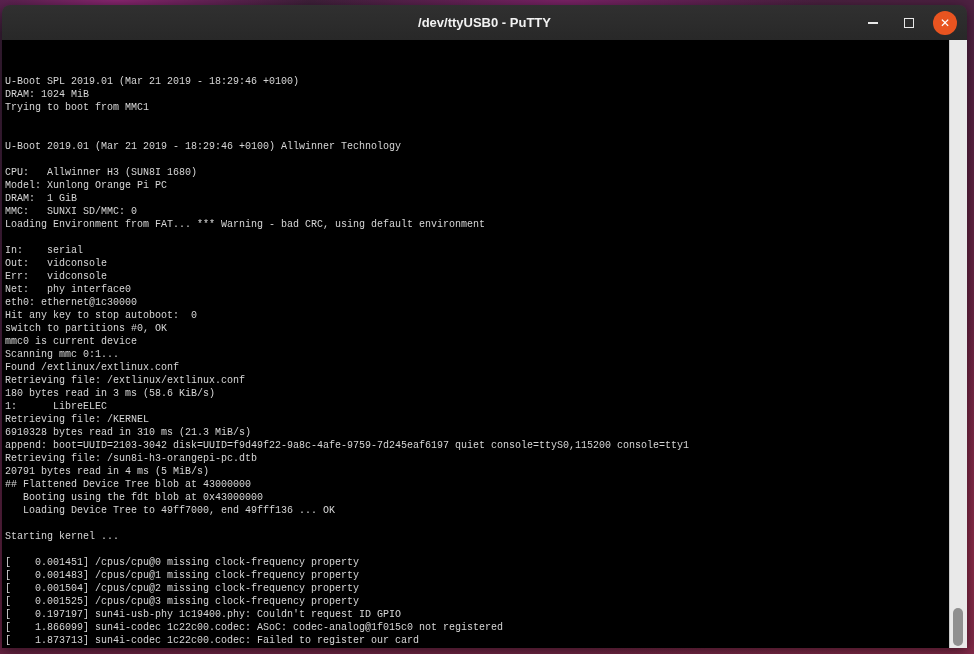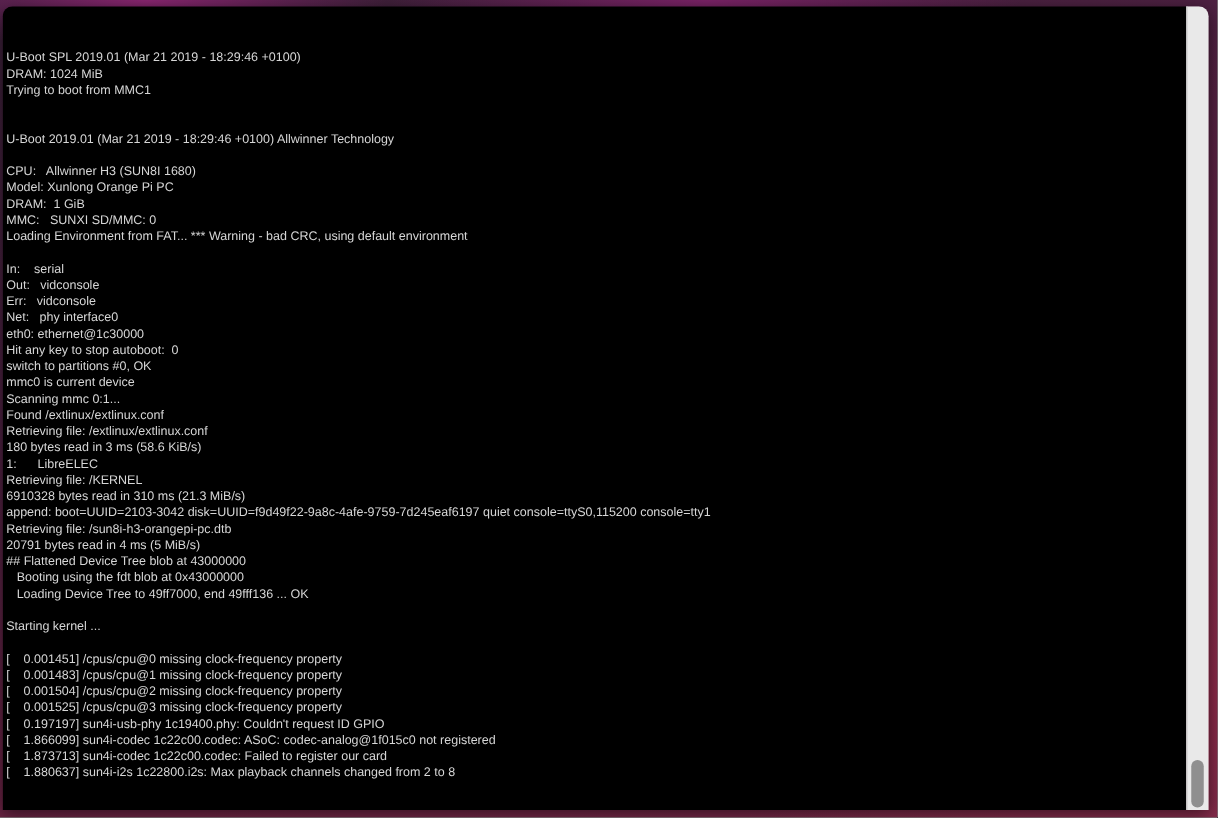--- a/index.html
+++ b/index.html
@@ -42,21 +42,21 @@
   .sq { width: 8px; height: 8px; border: 1.5px solid #e8e8e8; background: transparent; }
   .ctl.close {
     border-radius: 50%; background: var(--close_button, #e95420);
   }
   .xglyph { color: #ffffff; font-size: 12px; line-height: 1; font-family: "DejaVu Sans", sans-serif; }
   .content { flex: 1 1 auto; display: flex; min-height: 0; }
   .terminal {
     flex: 1 1 auto; min-width: 0;
     background: var(--terminal_bg, #000000);
     color: var(--terminal_fg, #d6d6d6);
-    font-family: Liberation Sans, sans-serif;
+    font-family: Liberation Mono, monospace;
     font-size: 10px; line-height: 13px;
     white-space: pre; overflow: hidden;
     padding: 9px 0 0 3px;
   }
   .term-line { height: 13px; }
   .scrollbar {
     flex: 0 0 17px; position: relative;
     background: var(--scrollbar_track, #e9e9e9);
     border-left: 1px solid #c8c8c8;
   }
@@ -64,20 +64,34 @@
     position: absolute; left: 3px; width: 10px; bottom: 2px; height: 38px;
     background: var(--scrollbar_thumb, #8f8f8f); border-radius: 5px;
   }
 </style>
 </head>
 <body>
 
 <div class="desktop">
   <div class="window">
 
+    <div class="titlebar">
+      <div class="title">/dev/ttyUSB0 - PuTTY</div>
+      <div class="controls">
+        <button class="ctl">
+          <span class="dash"></span>
+        </button>
+        <button class="ctl">
+          <span class="sq"></span>
+        </button>
+        <button class="ctl close">
+          <span class="xglyph">✕</span>
+        </button>
+      </div>
+    </div>
 
     <div class="content">
       <div class="terminal">
         <div><div class="term-line">U-Boot SPL 2019.01 (Mar 21 2019 - 18:29:46 +0100)</div><div class="term-line">DRAM: 1024 MiB</div><div class="term-line">Trying to boot from MMC1</div><div class="term-line"> </div><div class="term-line"> </div><div class="term-line">U-Boot 2019.01 (Mar 21 2019 - 18:29:46 +0100) Allwinner Technology</div><div class="term-line"> </div><div class="term-line">CPU:   Allwinner H3 (SUN8I 1680)</div><div class="term-line">Model: Xunlong Orange Pi PC</div><div class="term-line">DRAM:  1 GiB</div><div class="term-line">MMC:   SUNXI SD/MMC: 0</div><div class="term-line">Loading Environment from FAT... *** Warning - bad CRC, using default environment</div><div class="term-line"> </div><div class="term-line">In:    serial</div><div class="term-line">Out:   vidconsole</div><div class="term-line">Err:   vidconsole</div><div class="term-line">Net:   phy interface0</div><div class="term-line">eth0: ethernet@1c30000</div><div class="term-line">Hit any key to stop autoboot:  0</div><div class="term-line">switch to partitions #0, OK</div><div class="term-line">mmc0 is current device</div><div class="term-line">Scanning mmc 0:1...</div><div class="term-line">Found /extlinux/extlinux.conf</div><div class="term-line">Retrieving file: /extlinux/extlinux.conf</div><div class="term-line">180 bytes read in 3 ms (58.6 KiB/s)</div><div class="term-line">1:      LibreELEC</div><div class="term-line">Retrieving file: /KERNEL</div><div class="term-line">6910328 bytes read in 310 ms (21.3 MiB/s)</div><div class="term-line">append: boot=UUID=2103-3042 disk=UUID=f9d49f22-9a8c-4afe-9759-7d245eaf6197 quiet console=ttyS0,115200 console=tty1</div><div class="term-line">Retrieving file: /sun8i-h3-orangepi-pc.dtb</div><div class="term-line">20791 bytes read in 4 ms (5 MiB/s)</div><div class="term-line">## Flattened Device Tree blob at 43000000</div><div class="term-line">   Booting using the fdt blob at 0x43000000</div><div class="term-line">   Loading Device Tree to 49ff7000, end 49fff136 ... OK</div><div class="term-line"> </div><div class="term-line">Starting kernel ...</div><div class="term-line"> </div><div class="term-line">[    0.001451] /cpus/cpu@0 missing clock-frequency property</div><div class="term-line">[    0.001483] /cpus/cpu@1 missing clock-frequency property</div><div class="term-line">[    0.001504] /cpus/cpu@2 missing clock-frequency property</div><div class="term-line">[    0.001525] /cpus/cpu@3 missing clock-frequency property</div><div class="term-line">[    0.197197] sun4i-usb-phy 1c19400.phy: Couldn't request ID GPIO</div><div class="term-line">[    1.866099] sun4i-codec 1c22c00.codec: ASoC: codec-analog@1f015c0 not registered</div><div class="term-line">[    1.873713] sun4i-codec 1c22c00.codec: Failed to register our card</div><div class="term-line">[    1.880637] sun4i-i2s 1c22800.i2s: Max playback channels changed from 2 to 8</div></div>
         
       </div>
       <div class="scrollbar">
         <div class="thumb"></div>
       </div>
     </div>

